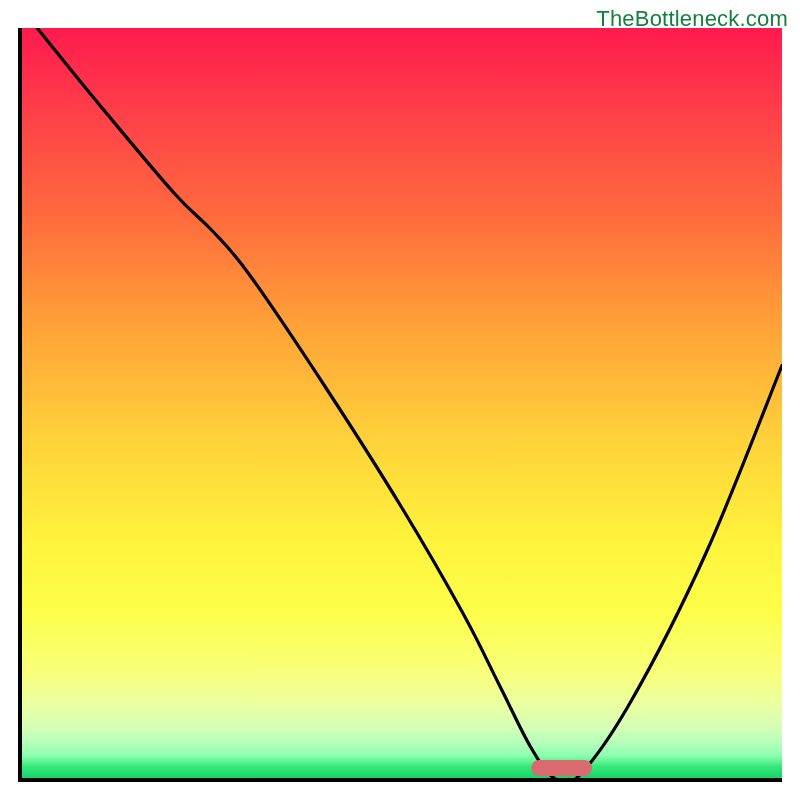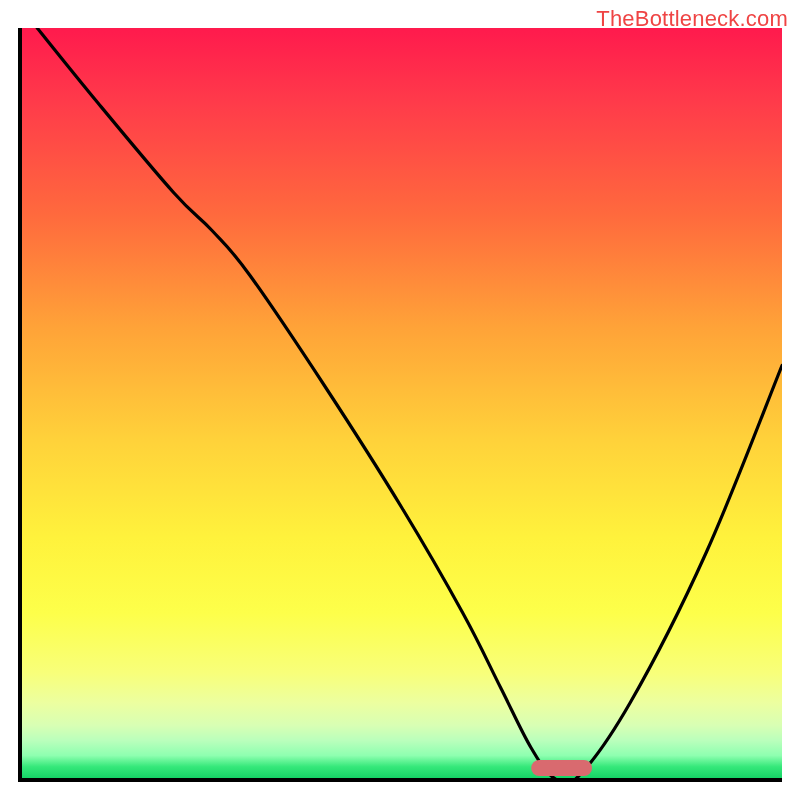--- a/index.html
+++ b/index.html
@@ -13,21 +13,21 @@
   }
   .chart-wrap {
     position: relative;
     width: 800px;
     height: 800px;
   }
   .watermark {
     position: absolute;
     top: 6px;
     right: 12px;
-    color: #ef4444;
+    color: #15803d;
     font-size: 22px;
     font-weight: 500;
     letter-spacing: 0.2px;
     z-index: 50;
   }
   .plot-area {
     position: absolute;
     left: 18px;
     top: 28px;
     width: 764px;

